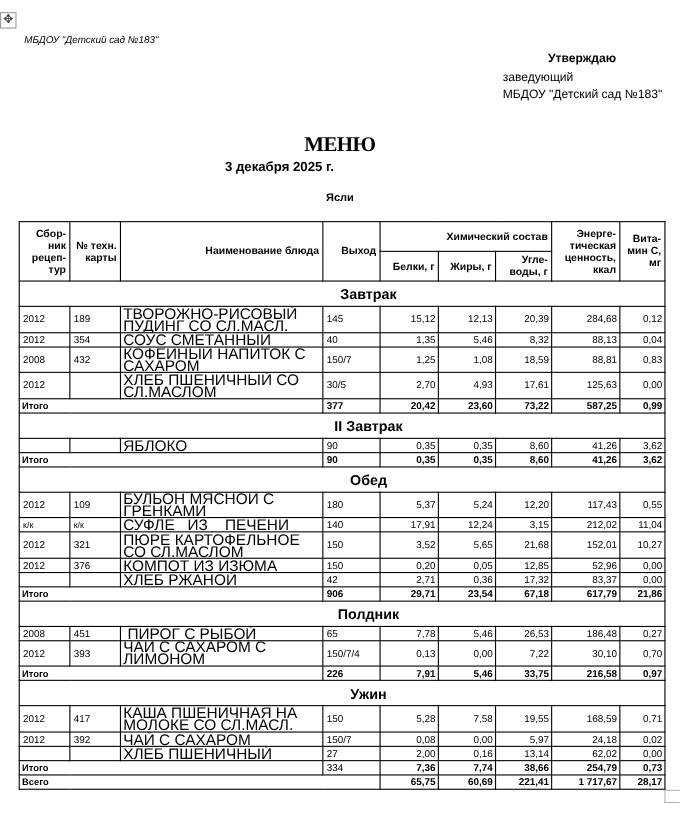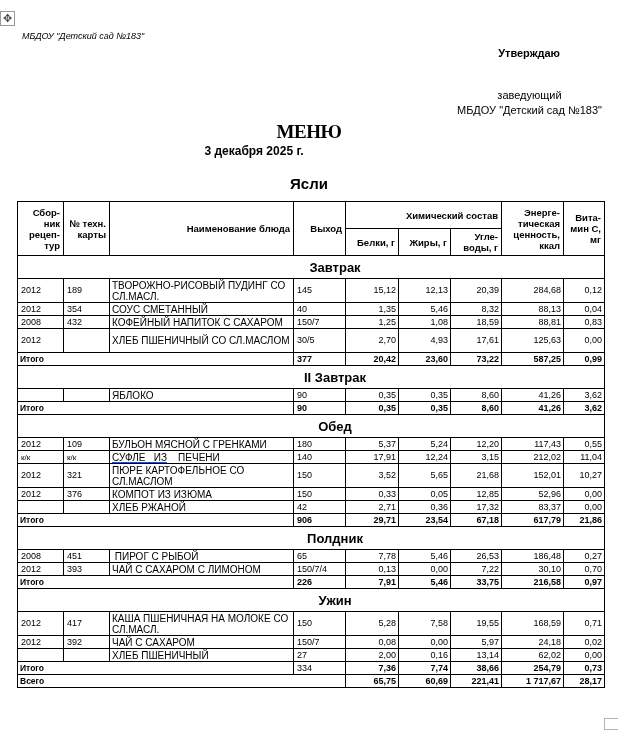--- a/index.html
+++ b/index.html
@@ -13,53 +13,53 @@
     display: flex; align-items: center; justify-content: center;
     font-size: 11px; color: #444; line-height: 1;
   }
   .org-top {
     position: absolute; left: 22px; top: 31px; font-size: 9px; font-style: italic;
   }
   .approve {
     position: absolute; right: 58px; top: 47px; font-size: 11px; font-weight: bold;
   }
   .sign-block {
-    position: absolute; right: 16px; top: 88px; text-align: center; font-size: 11px; line-height: 15px;
+    position: absolute; right: 16px; top: 64px; text-align: left; font-size: 11px; line-height: 15px;
   }
   .sign-line { display: inline-block; width: 78px; border-bottom: 1px solid #000; height: 11px; vertical-align: bottom; margin-right: 2px; }
   .title {
     position: absolute; left: 0; width: 618px; top: 121px; text-align: center;
     font-family: "Liberation Serif", serif; font-weight: bold; font-size: 19px; letter-spacing: -0.5px;
   }
   .date {
     position: absolute; left: 0; width: 508px; top: 144px; text-align: center;
     font-size: 12px; font-weight: bold;
   }
   .group {
     position: absolute; left: 0; width: 618px; top: 175px; text-align: center;
-    font-size: 15px; font-weight: bold;
+    font-size: 10px; font-weight: bold;
   }
   table.menu {
     position: absolute; left: 17px; top: 201px;
     border-collapse: collapse; table-layout: fixed; width: 587px;
     font-size: 9px;
   }
   table.menu td, table.menu th {
     border: 1px solid #000; padding: 0 3px; overflow: hidden;
   }
   table.menu th { font-weight: bold; font-size: 9.5px; text-align: right; line-height: 11px; }
   .hdr-top th { height: 26px; }
   .hdr-bot th { height: 26px; }
   .meal td { height: 22px; text-align: center; font-size: 13px; font-weight: bold; padding: 0; }
   .meal td span { position: relative; left: 24px; margin-top: 28px; }
   .r td { height: 12px; line-height: 11px; }
   .r.tall td { height: 23px; }
   .c { text-align: left; }
   .n { text-align: right; padding-right: 2px !important; }
-  .name { text-align: left; padding-left: 2px !important; font-size: 10px; }
+  .name { text-align: left; padding-left: 2px !important; font-size: 14px; }
   .b { font-weight: bold; }
   .kk { font-size: 8px; }
   .souffle { color: #000; text-decoration: underline; text-decoration-color: #2a4fb8; }
   .total-label { font-weight: bold; font-size: 8.5px; padding-left: 2px !important; }
   .corner-box {
     position: absolute; left: 604px; top: 718px; width: 14px; height: 12px;
     border: 1px solid #b4b4b4; border-right: none; box-sizing: border-box;
   }
 </style>
 </head>
@@ -222,21 +222,21 @@
       <td class="n">5,65</td>
       <td class="n">21,68</td>
       <td class="n">152,01</td>
       <td class="n">10,27</td>
     </tr>
     <tr class="r">
       <td class="c">2012</td>
       <td class="c">376</td>
       <td class="name">КОМПОТ ИЗ ИЗЮМА</td>
       <td class="c">150</td>
-      <td class="n">0,33</td>
+      <td class="n">0,20</td>
       <td class="n">0,05</td>
       <td class="n">12,85</td>
       <td class="n">52,96</td>
       <td class="n">0,00</td>
     </tr>
     <tr class="r">
       <td class="c"></td>
       <td class="c"></td>
       <td class="name">ХЛЕБ РЖАНОЙ</td>
       <td class="c">42</td>

